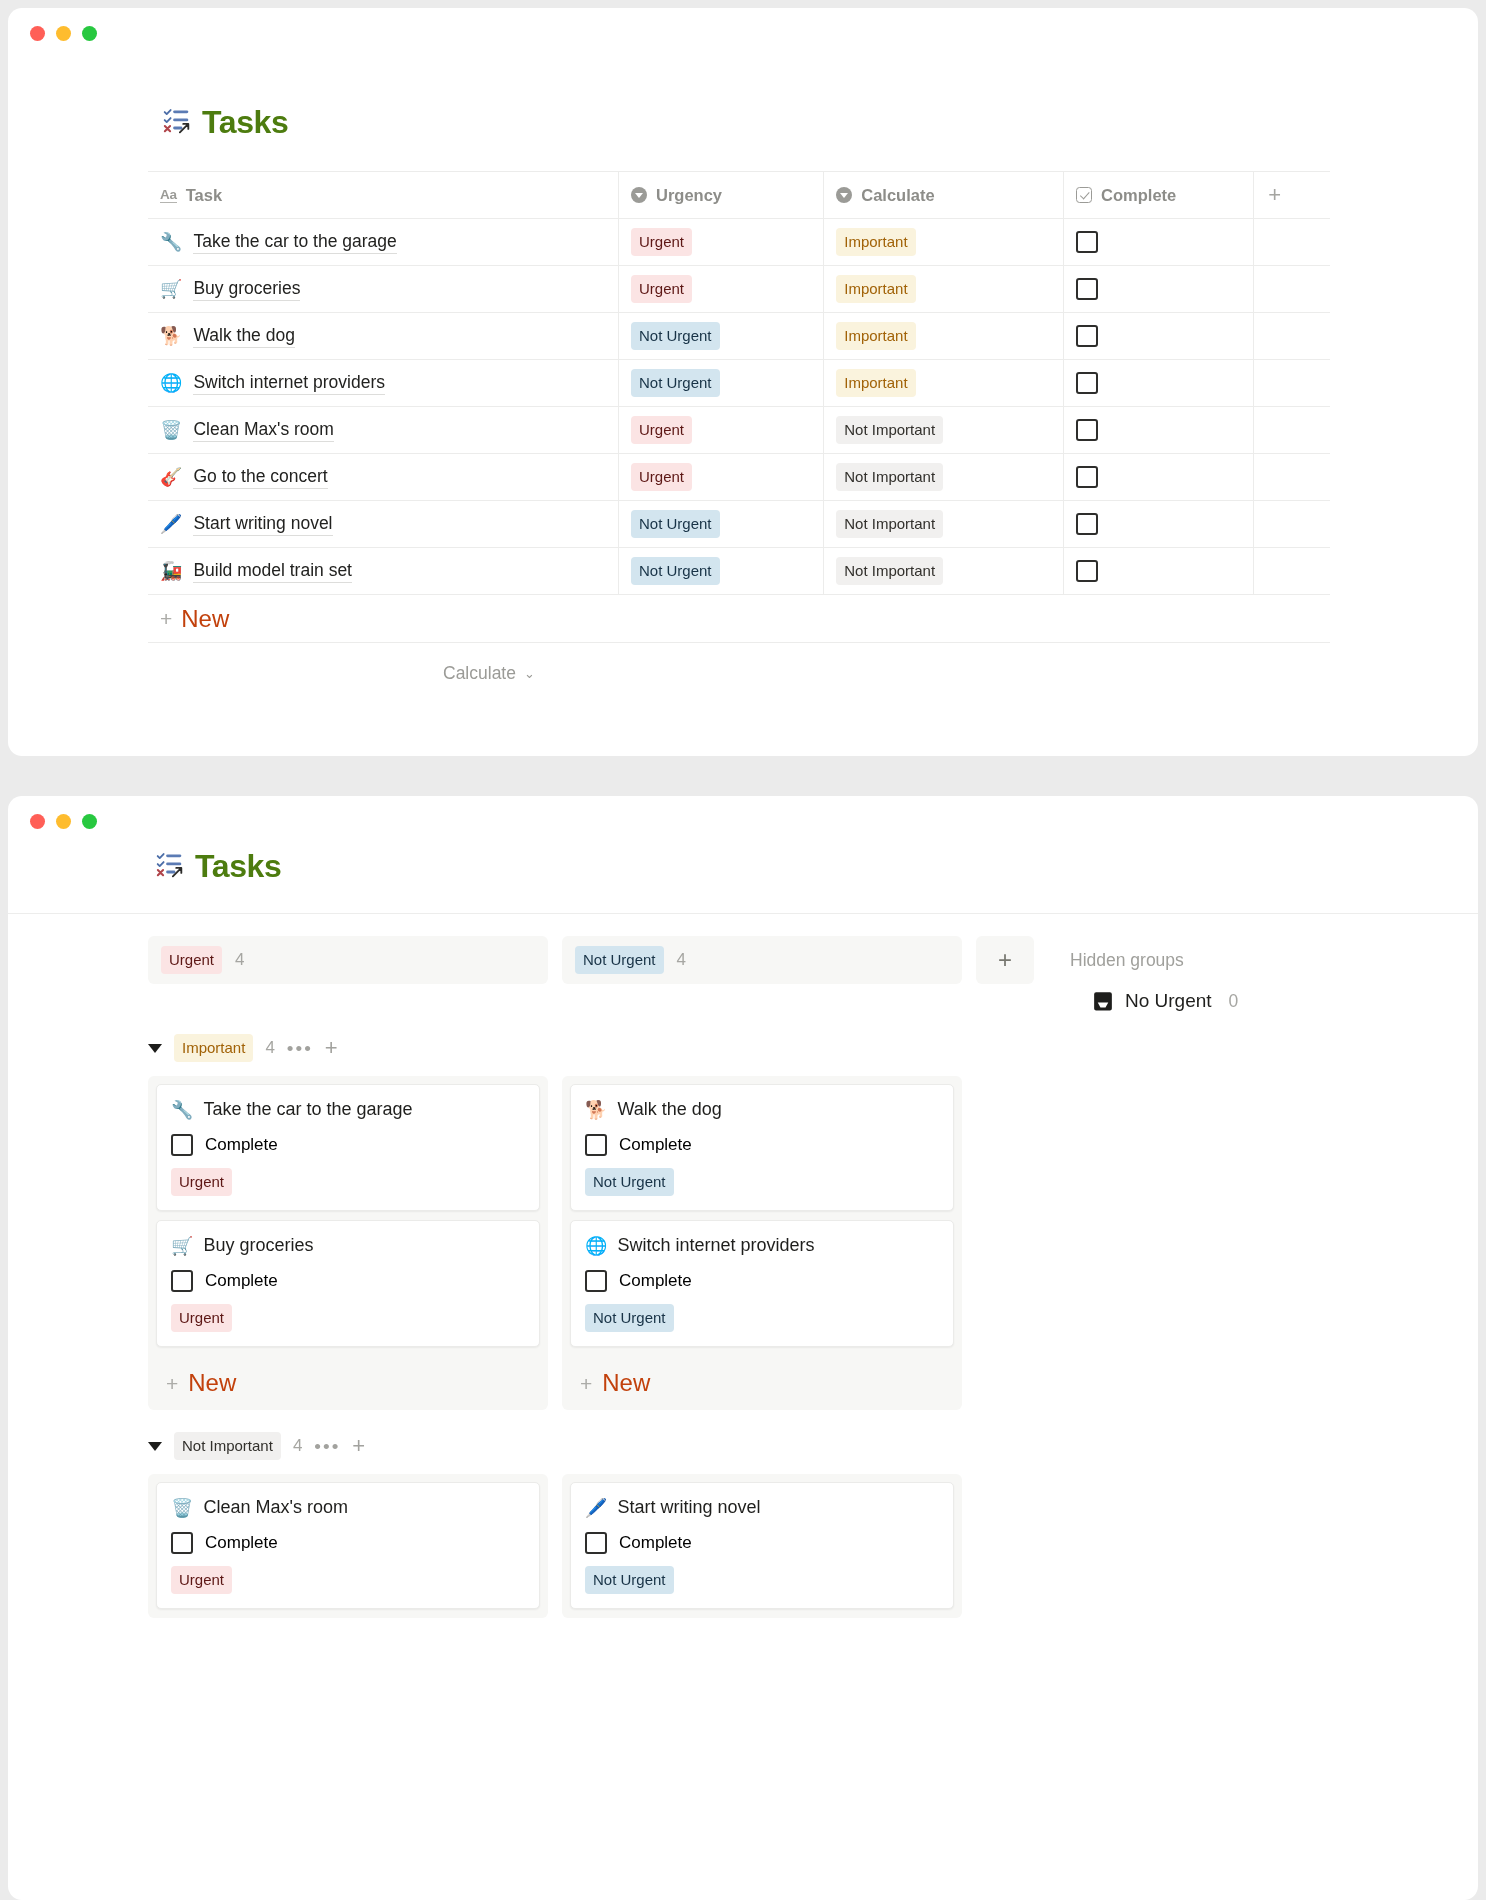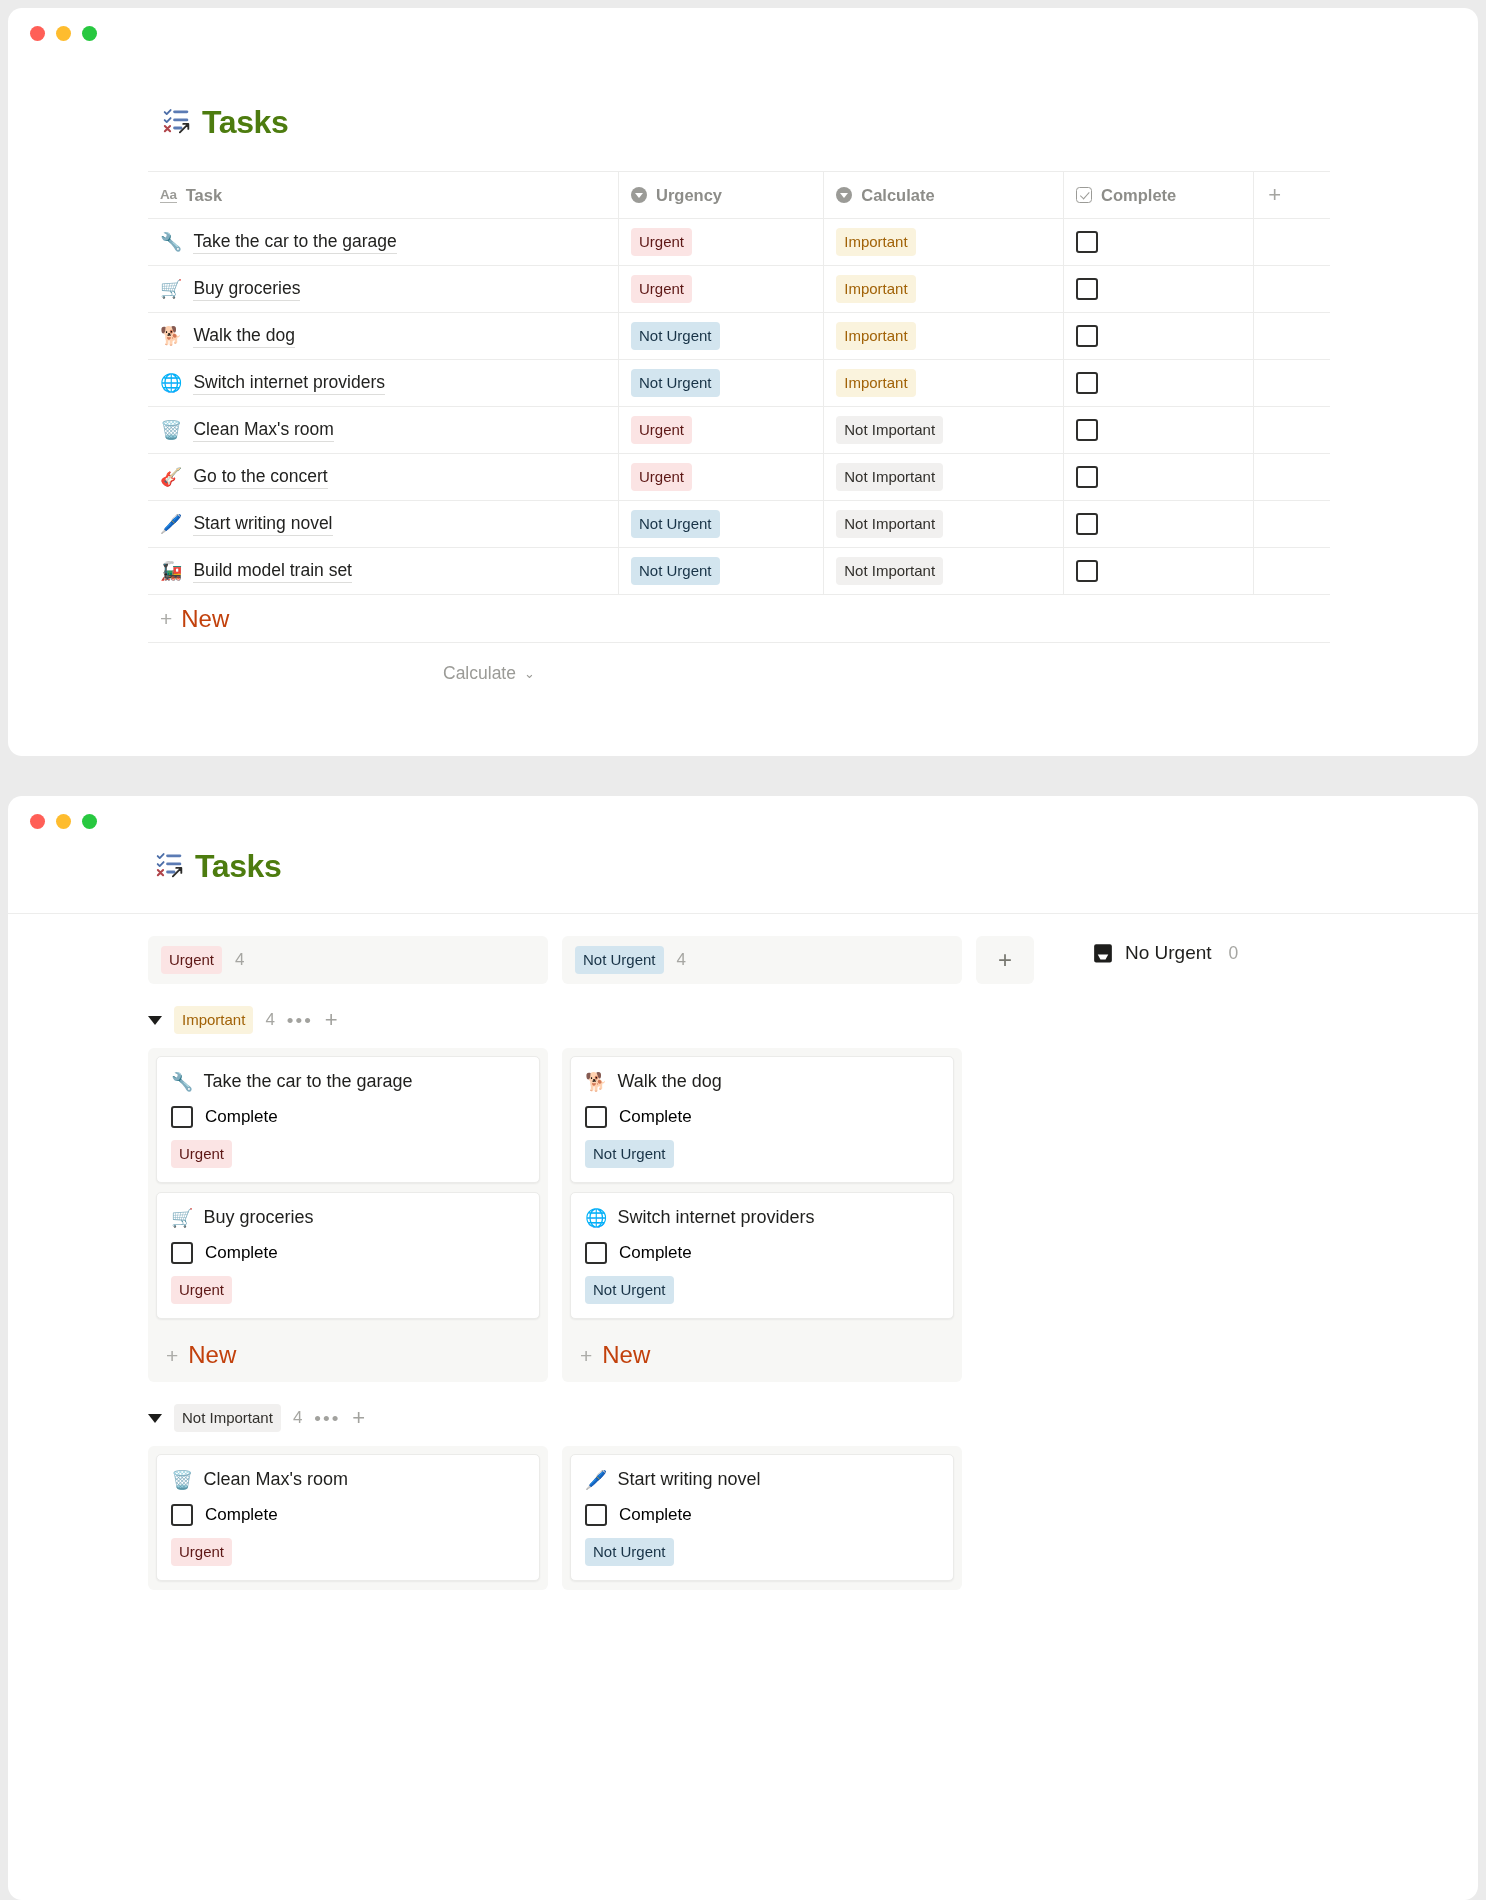--- a/index.html
+++ b/index.html
@@ -509,20 +509,21 @@
         <span class="count">4</span>
       </div>
       <div></div>
       <div class="board-col-head">
         <span class="pill pill-not-urgent">Not Urgent</span>
         <span class="count">4</span>
       </div>
       <div></div>
       <div class="add-col-btn">+</div>
       <div class="hidden-groups">
+        <div class="hidden-title">Hidden groups</div>
         <div class="hidden-item">
           <span class="tray-icon">
             <svg width="22" height="19" viewBox="0 0 24 21" aria-hidden="true">
               <path d="M2.2 2.6 a2.2 2.2 0 0 1 2.2-2.2 h15.2 a2.2 2.2 0 0 1 2.2 2.2 v15.6 a2.2 2.2 0 0 1 -2.2 2.2 h-15.2 a2.2 2.2 0 0 1 -2.2 -2.2 z" fill="#1e1e1c"></path>
               <path d="M6.2 11.6 h11.6 l-3 5.4 h-5.6 z" fill="#ffffff"></path>
             </svg>
           </span>
           <span class="hidden-item-label">No Urgent</span>
           <span class="hidden-item-count">0</span>
         </div>

